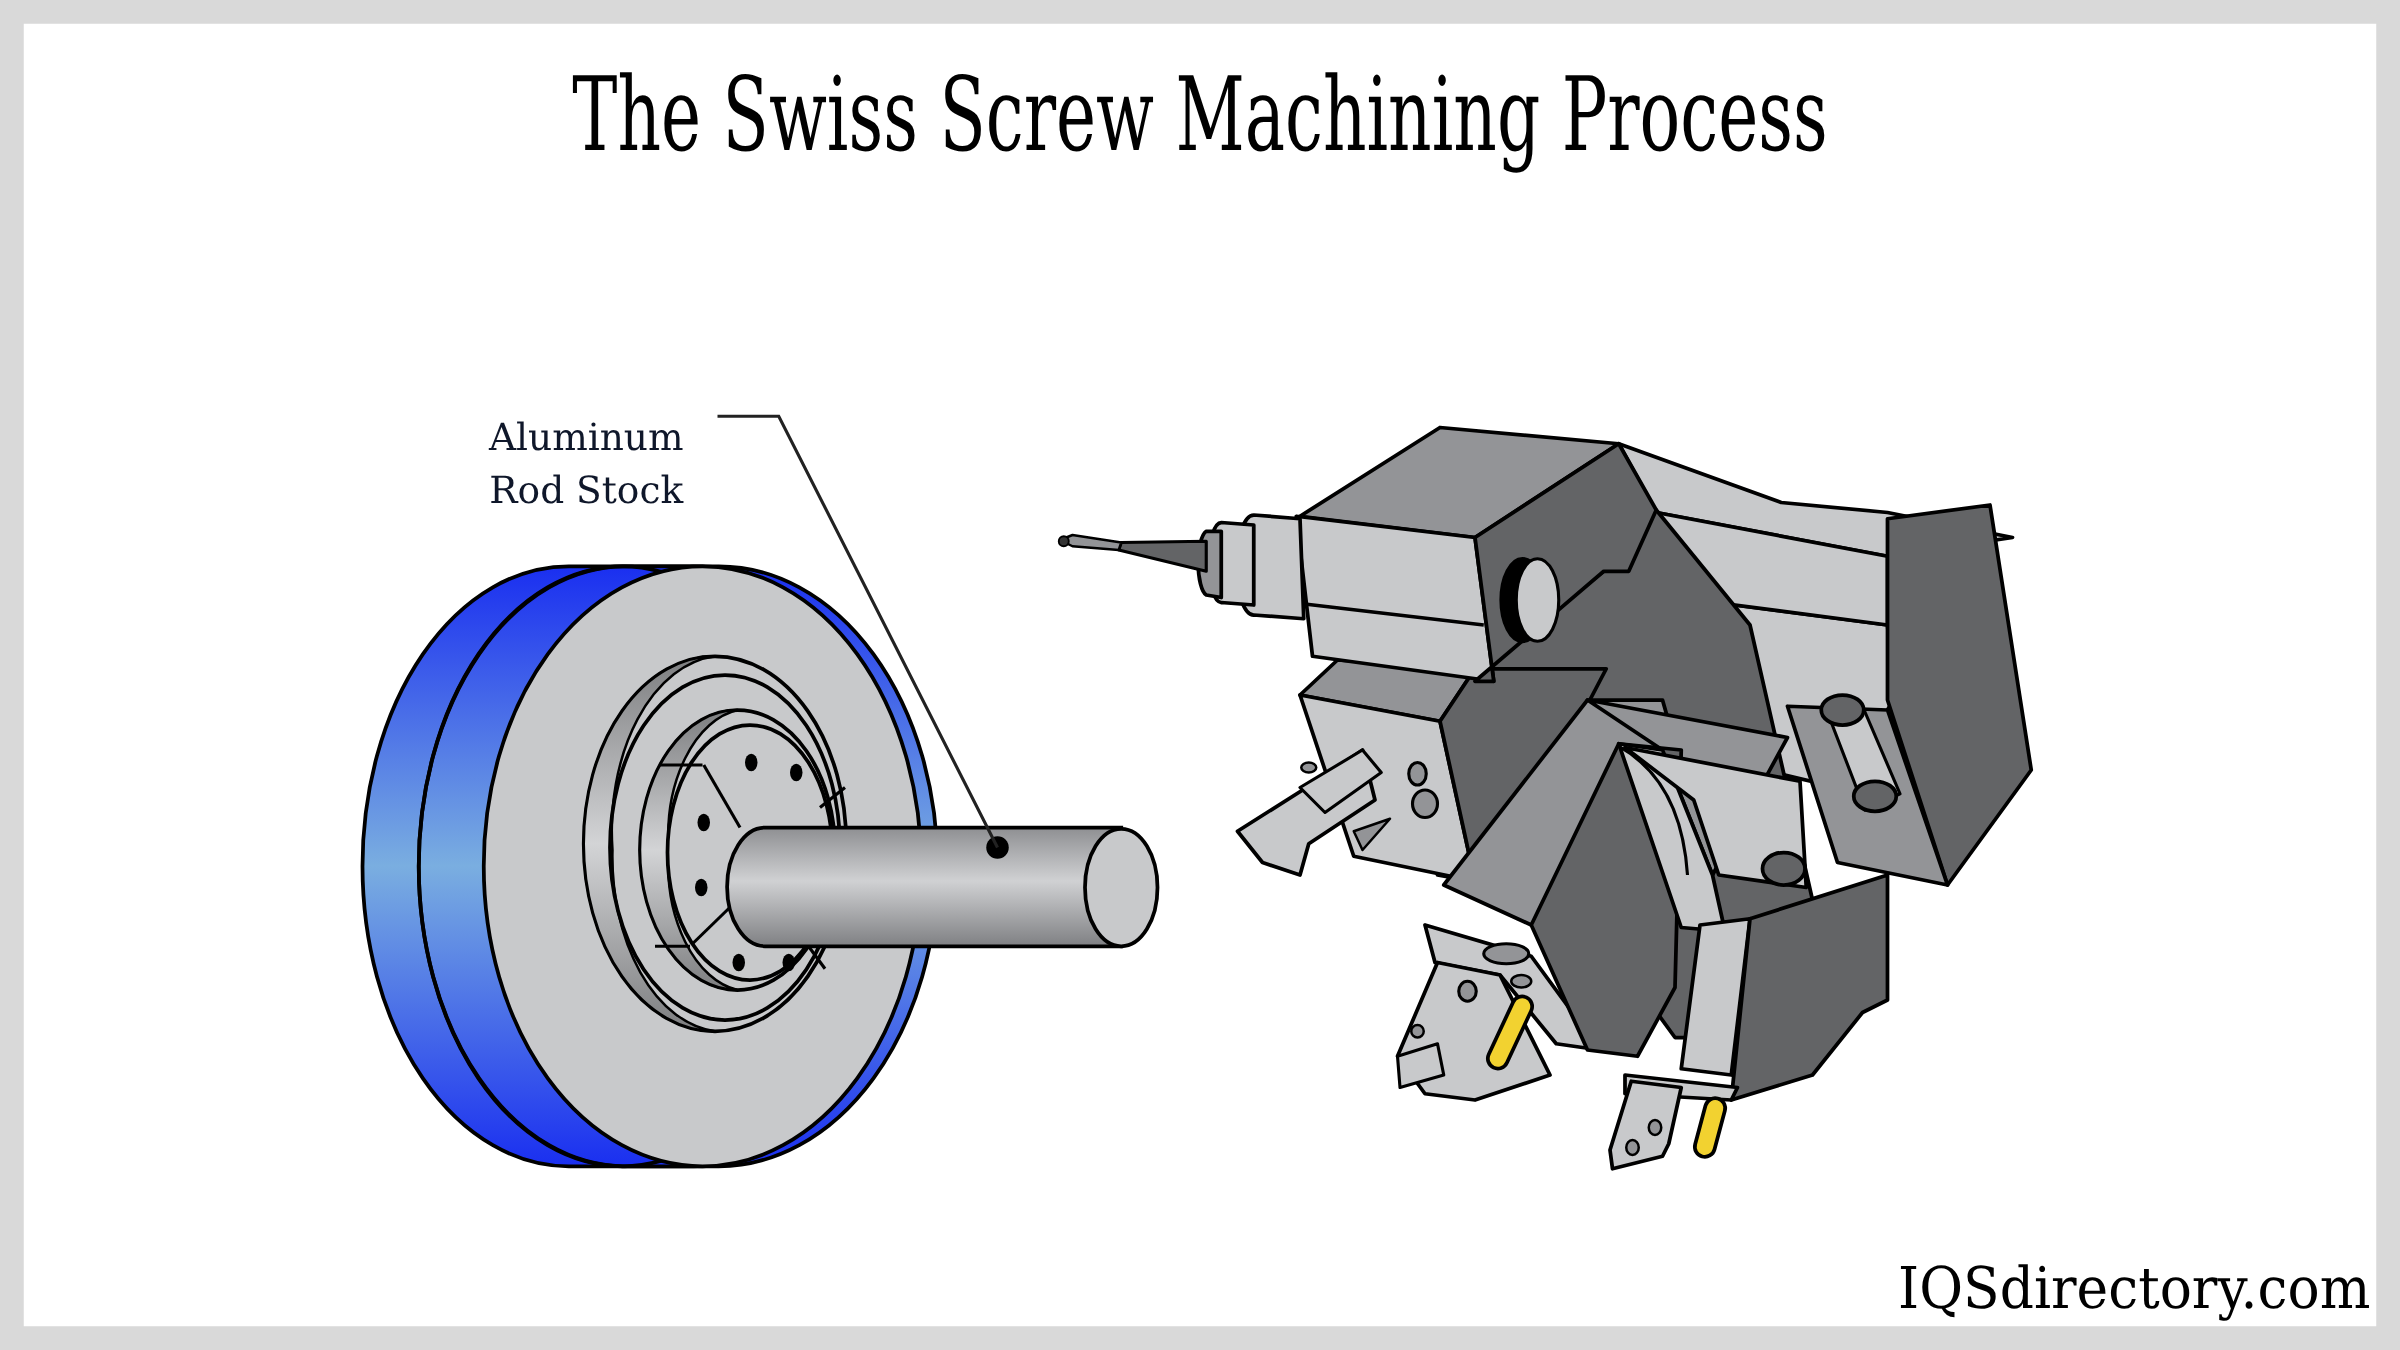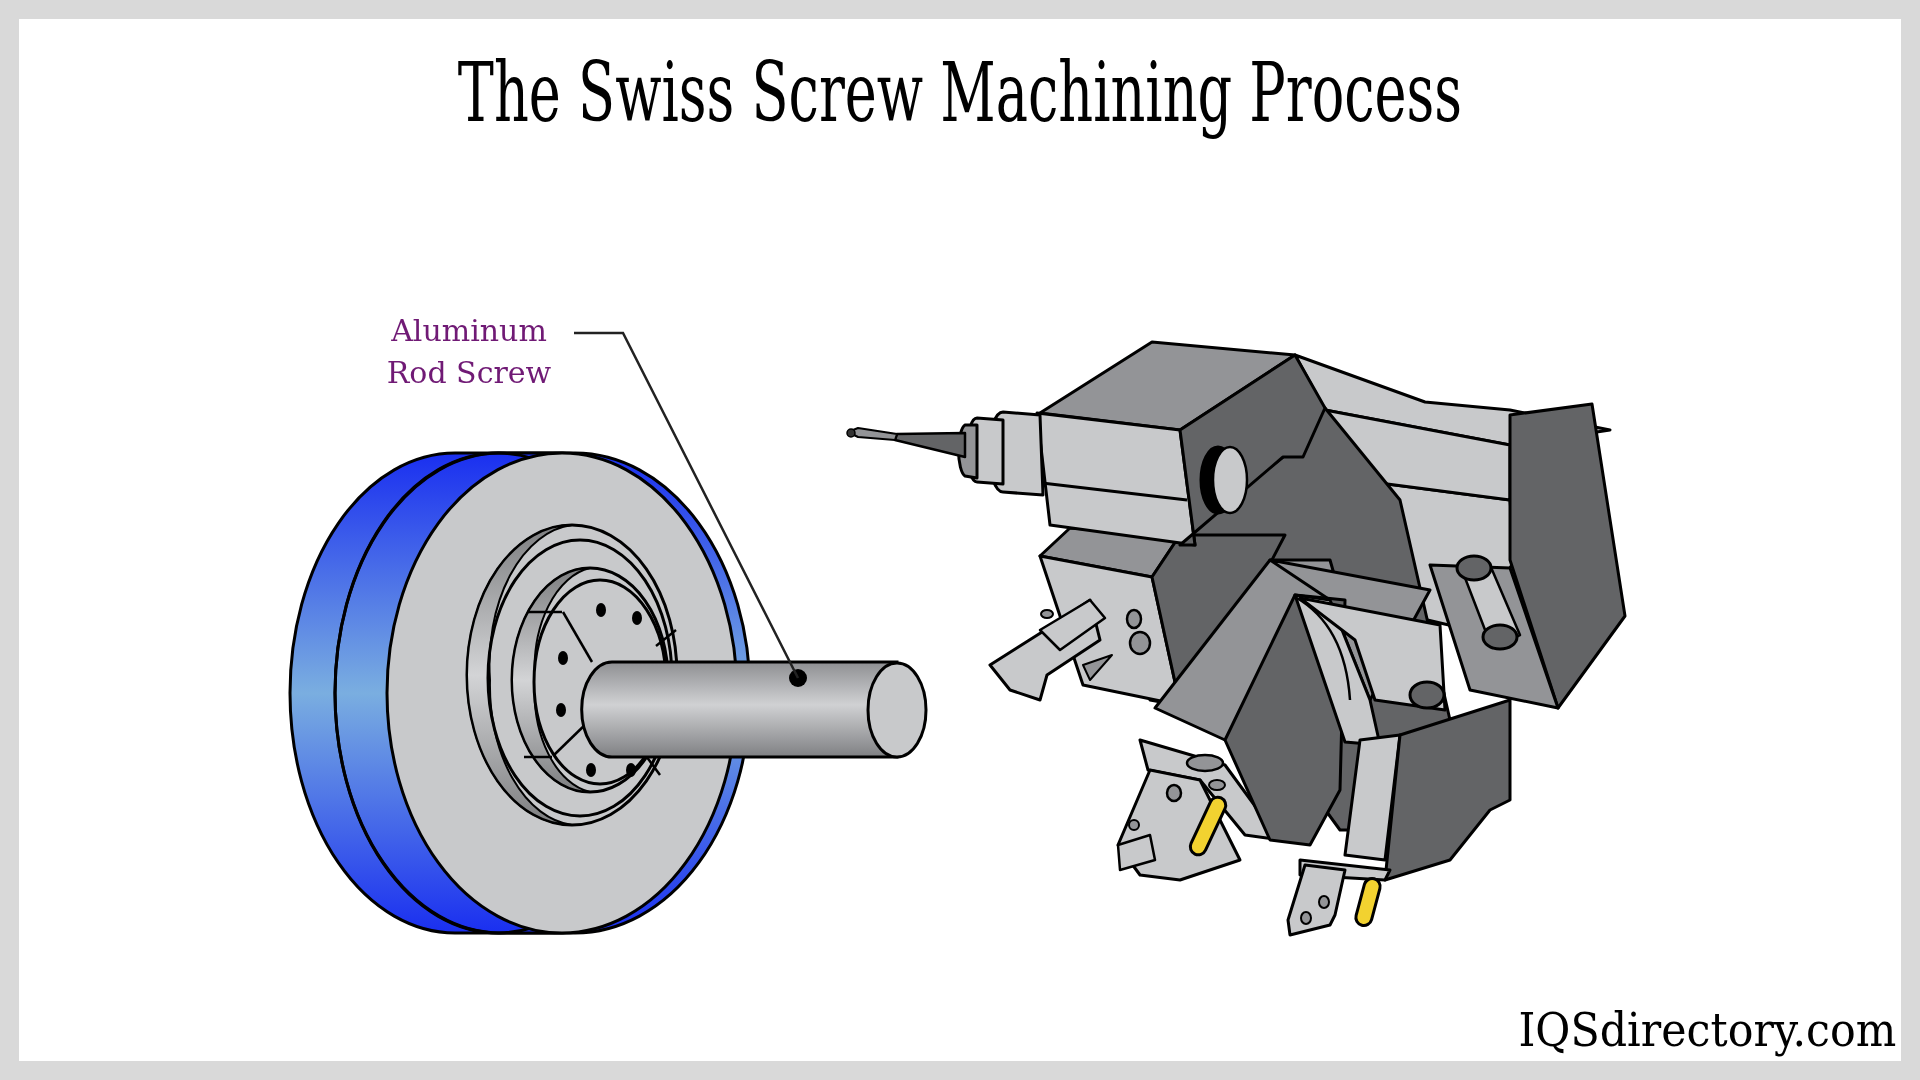--- a/index.html
+++ b/index.html
@@ -28,23 +28,24 @@
     transform: scaleX(0.66);
     transform-origin: 960px 0;
     white-space: nowrap;
     letter-spacing: 0px;
   }
   .label {
     position: absolute;
     font-family: "DejaVu Serif", serif;
     font-size: 30px;
     line-height: 42px;
-    color: #701a75;
+    color: #0f172a;
     text-align: center;
     white-space: nowrap;
+    margin-top: 20px;
   }
   .label-line1 { left: 366px; top: 310px; width: 206px; }
   .label-line2 { left: 366px; top: 352px; width: 206px; }
   .watermark {
     position: absolute;
     right: 24px; top: 1000px;
     font-family: "DejaVu Serif", serif;
     font-size: 46px;
     line-height: 60px;
     color: #000;
@@ -187,15 +188,15 @@
     <path d="M 1003 412 L 1040 415 L 1043 495 L 1003 492 A 14 40 0 0 1 1003 412 Z" fill="#c8c9cb"></path>
     <path d="M 977 418 L 1003 420 L 1003 484 L 977 482 A 10 32 0 0 1 977 418 Z" fill="#c8c9cb"></path>
     <path d="M 965 425 L 977 425 L 977 478 L 965 476 A 8 26 0 0 1 965 425 Z" fill="#939497"></path>
     <polygon points="965,433 965,457 895,440 897,434" fill="#636466" stroke-width="2.5"></polygon>
     <polygon points="897,434 895,440 858,437 848,432 858,428" fill="#939497" stroke-width="2"></polygon>
     <circle cx="851" cy="433" r="4" fill="#333" stroke-width="1.5"></circle>
   </g>
 </svg>
 
 <div class="label label-line1">Aluminum</div>
-<div class="label label-line2">Rod Screw</div>
+<div class="label label-line2">Rod Stock</div>
 
 <div class="watermark">IQSdirectory.com</div>
 
 </body></html>

